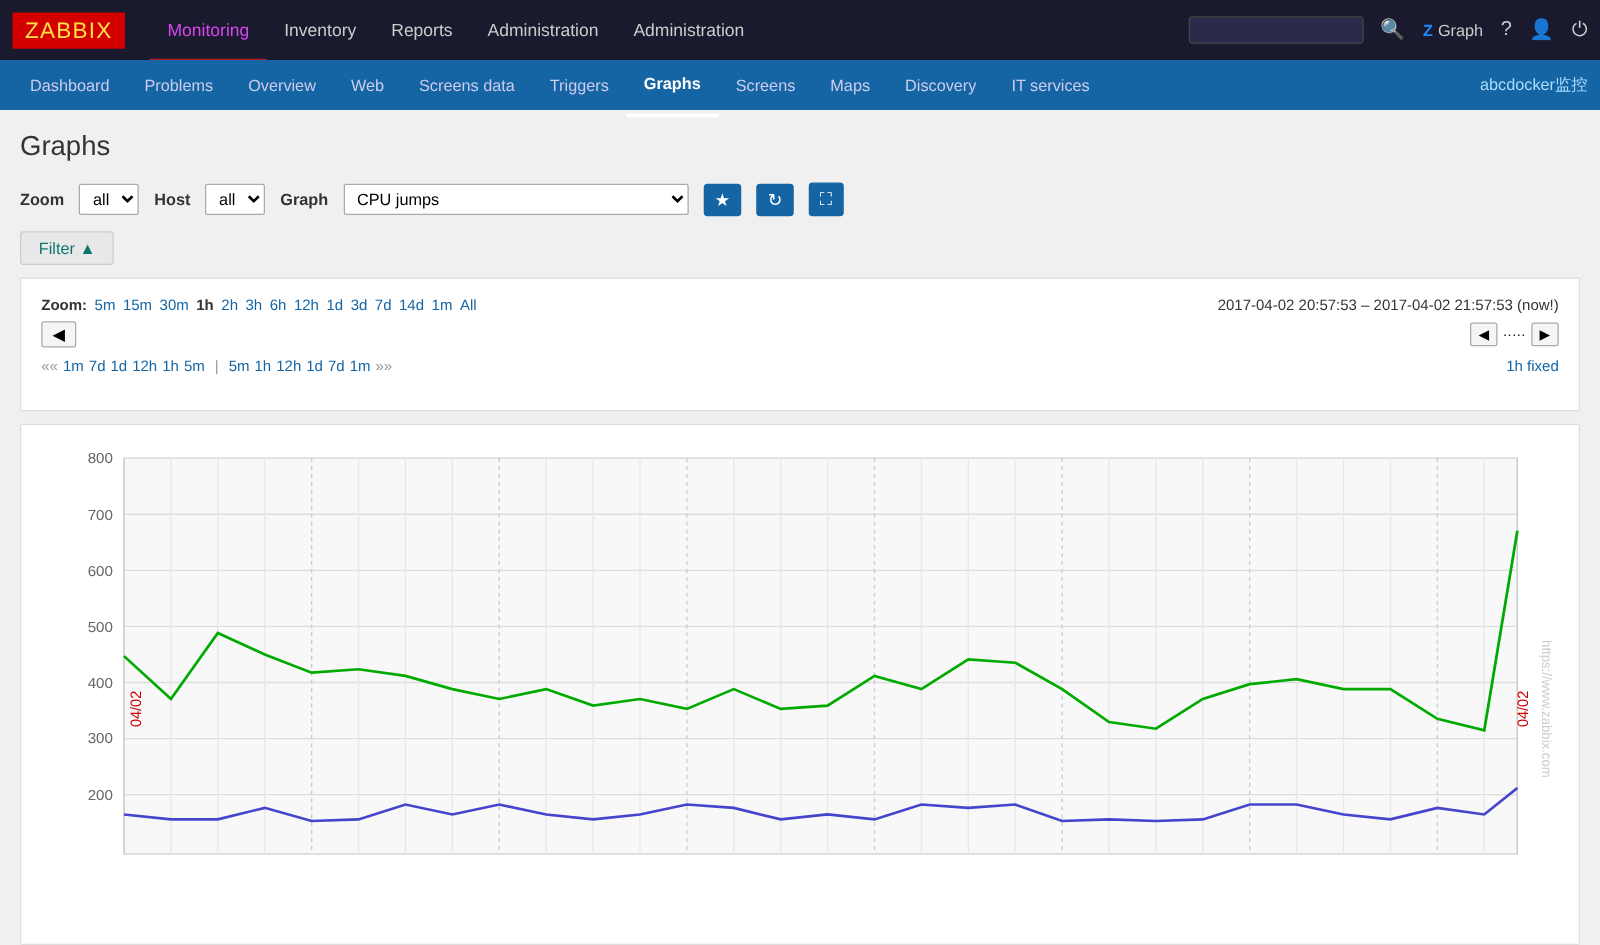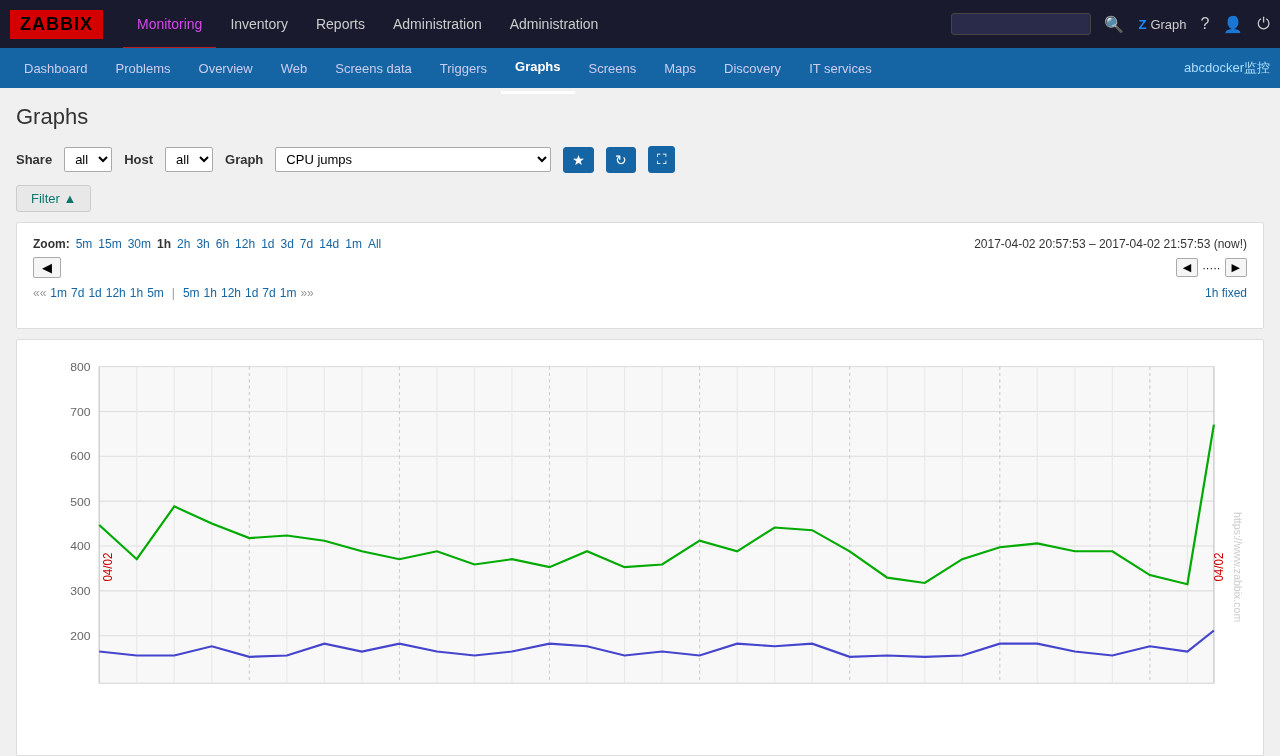--- a/index.html
+++ b/index.html
@@ -8,22 +8,22 @@
     
     #top-nav {
       background: #1a1a2e;
       display: flex;
       align-items: center;
       height: 48px;
       padding: 0 10px;
     }
     #logo {
       background: #d40000;
-      color: #000000;
-      font-weight: bold;
+      color: #fde047;
+      font-weight: normal;
       font-size: 18px;
       padding: 4px 10px;
       margin-right: 20px;
       letter-spacing: 1px;
     }
     .top-nav-item {
       color: #ccc;
       text-decoration: none;
       padding: 0 14px;
       height: 48px;
@@ -289,21 +289,21 @@
   <a class="sec-nav-item">Maps</a>
   <a class="sec-nav-item">Discovery</a>
   <a class="sec-nav-item">IT services</a>
   <div class="sec-nav-right">abcdocker监控</div>
 </div>
 
 <div id="main">
   <div class="page-title">Graphs</div>
 
   <div class="filter-bar">
-    <label>Share</label>
+    <label>Zoom</label>
     <select>
       <option>all</option>
     </select>
     <label>Host</label>
     <select>
       <option>all</option>
     </select>
     <label>Graph</label>
     <select class="graph-select">
       <option>CPU jumps</option>

